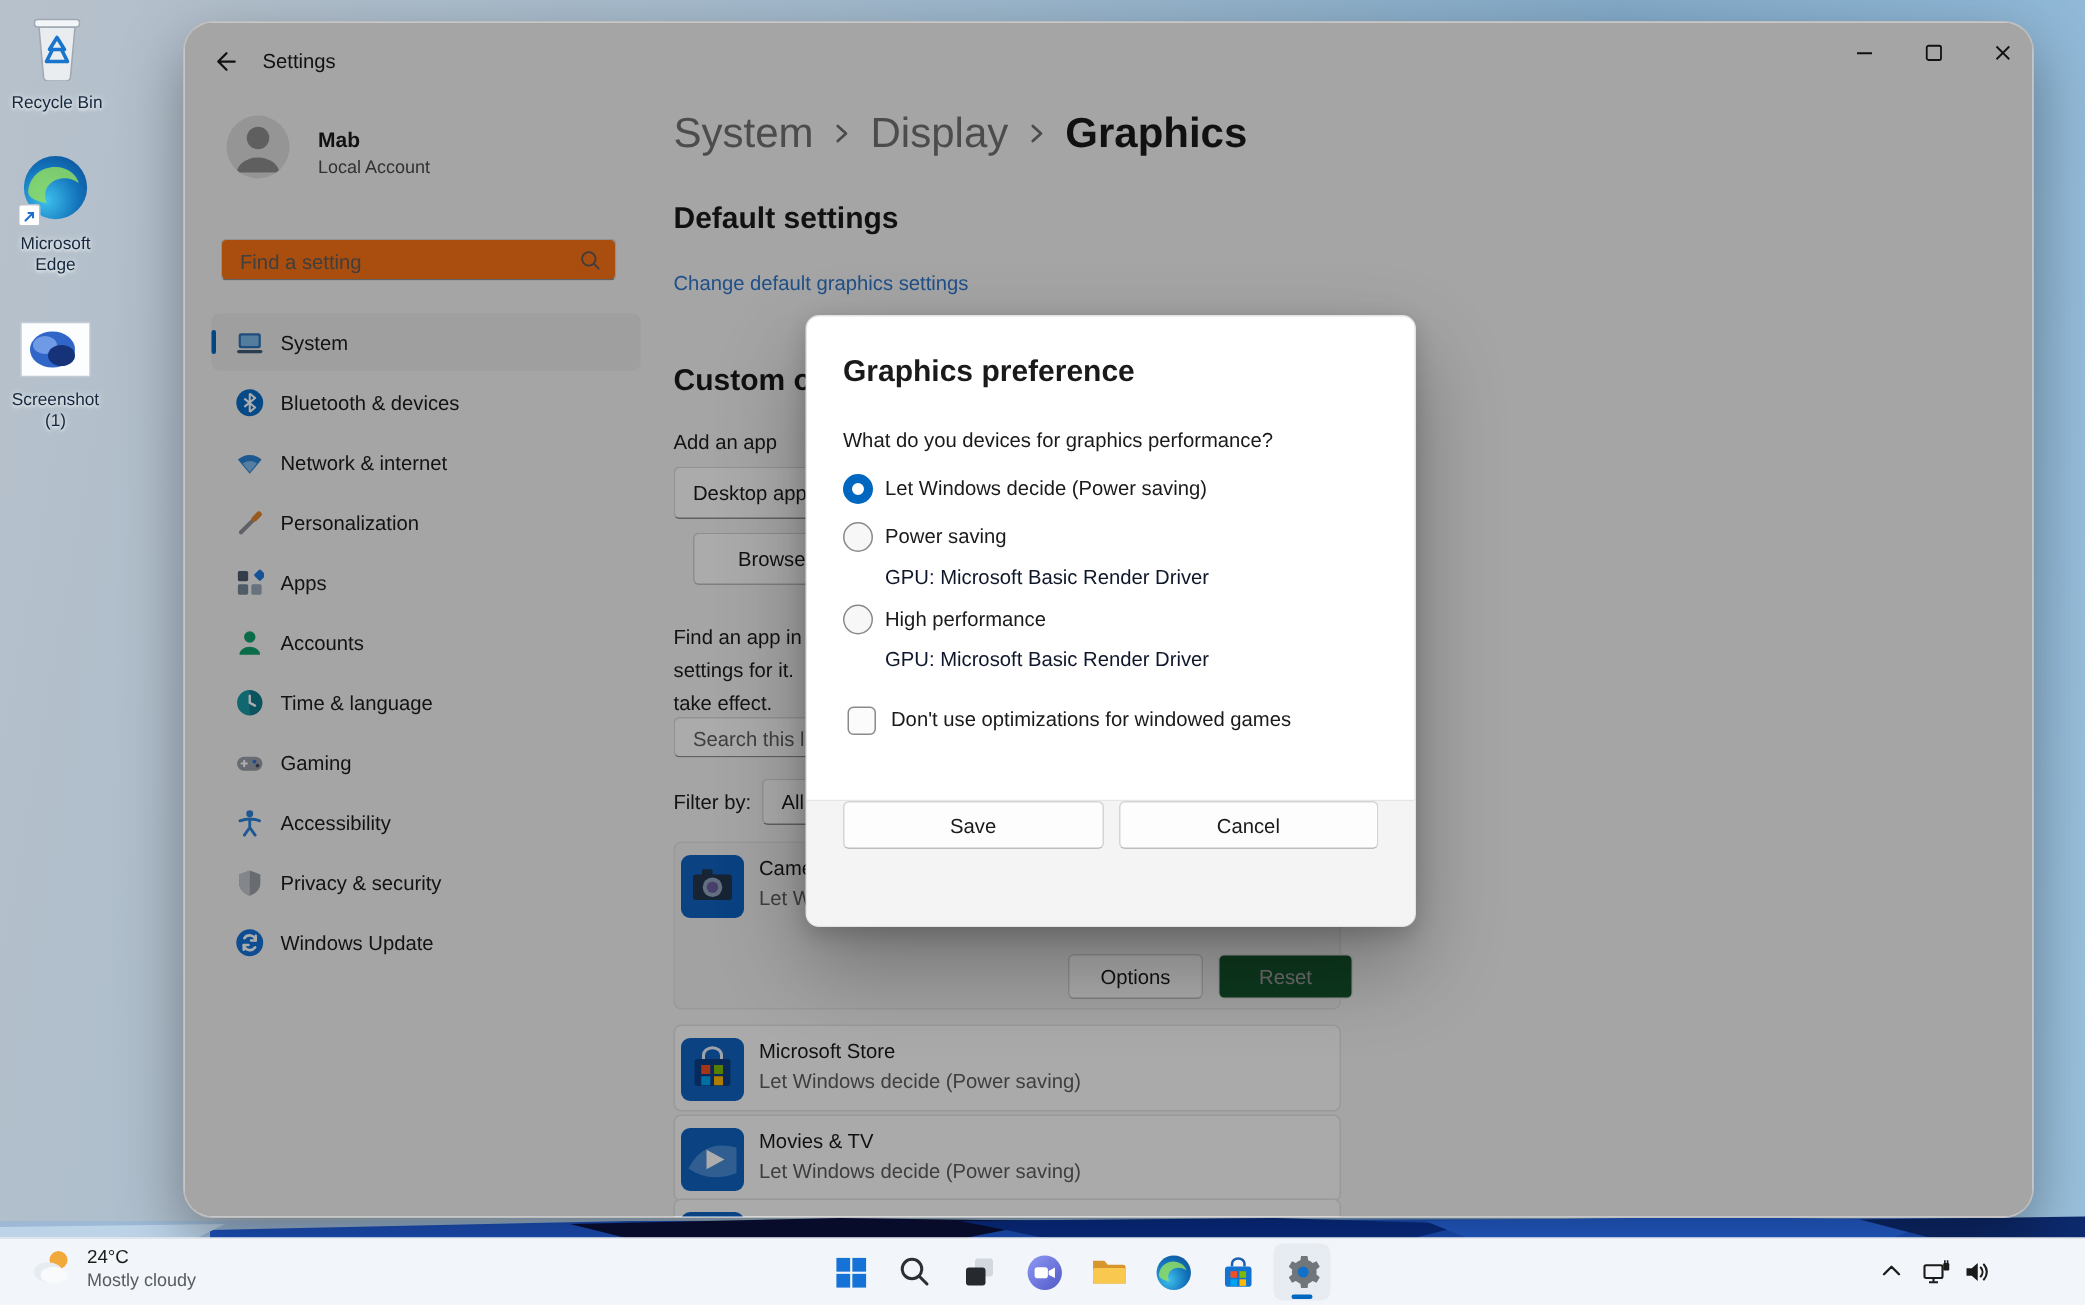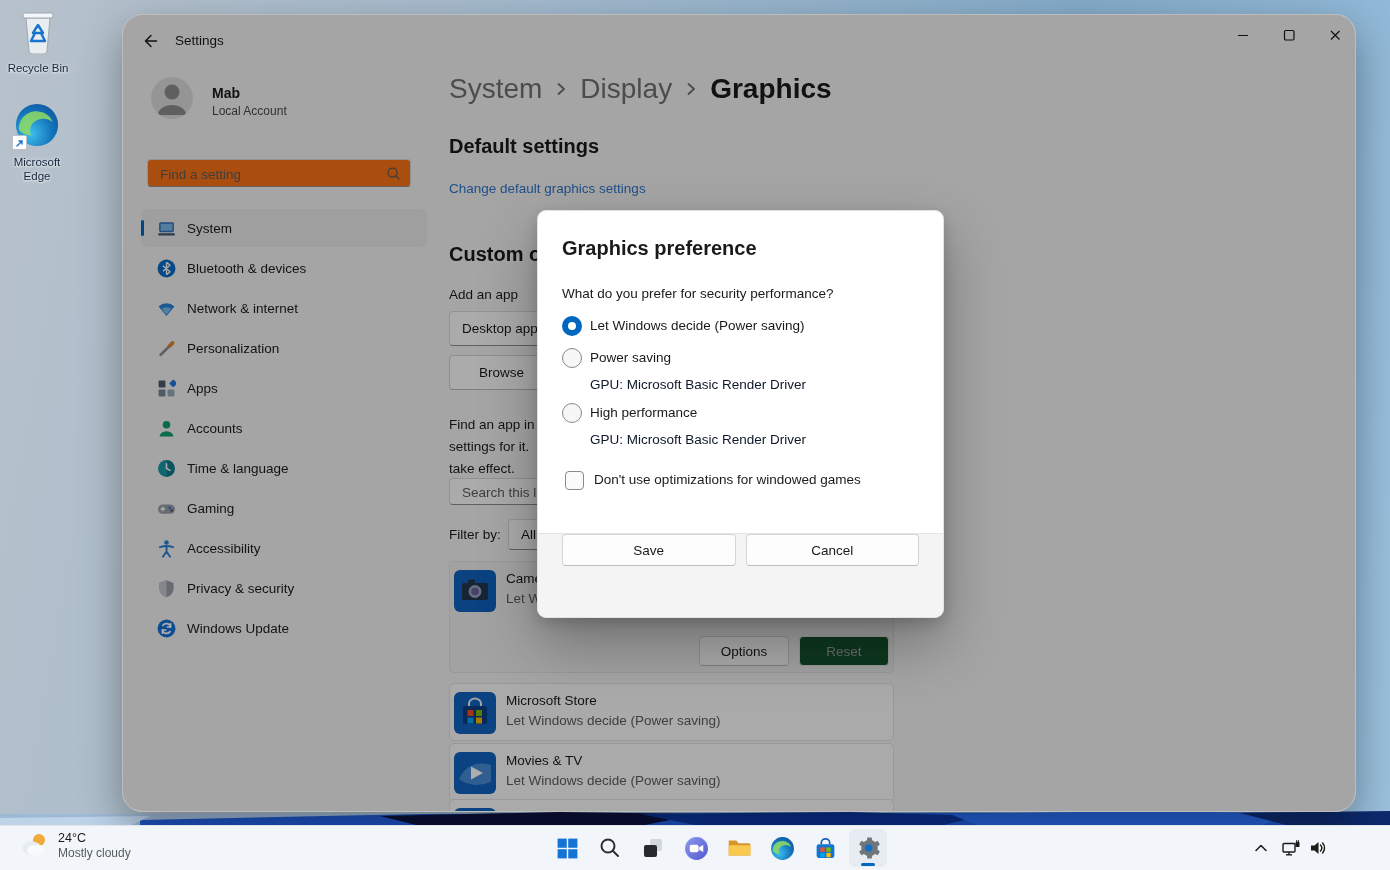--- a/index.html
+++ b/index.html
@@ -35,21 +35,21 @@
   
   .crumb{position:absolute;left:326px;top:58px;display:flex;align-items:center;gap:14px;}
   .crumb .c{font-size:28px;color:#717171;cursor:pointer;}
   .crumb .c.cur{color:#1a1a1a;font-weight:700;cursor:default;}
   .h2{font-size:20px;font-weight:700;color:#1a1a1a;white-space:nowrap;}
   .link{font-size:13.5px;color:#3076c9;cursor:pointer;}
   .body-t{font-size:13.5px;color:#1c1c1c;}
   .combo{position:absolute;background:#fdfdfd;border:1px solid #d8d8d8;border-bottom:1.5px solid #8f8f8f;
     border-radius:4px;box-sizing:border-box;display:flex;align-items:center;padding:0 12px;font-size:13.5px;color:#1a1a1a;}
   .btn{background:#fdfdfd;border:1px solid #d2d2d2;border-bottom-color:#bcbcbc;border-radius:4px;
-    font-size:13.5px;color:#1a1a1a;display:flex;align-items:center;justify-content:center;box-sizing:border-box;cursor:pointer;}
+    font-size:13.5px;color:#1a1a1a;display:flex;align-items:center;justify-content:center;box-sizing:border-box;cursor:pointer;margin-left:13px;}
   .btn.disabled{background:#14532d;color:#a0a0a0;border-color:#e2e2e2;cursor:default;}
   .slist{position:absolute;left:326px;top:463px;width:230px;height:27px;background:#fdfdfd;border:1px solid #d8d8d8;
     border-bottom:1.5px solid #8f8f8f;border-radius:4px;box-sizing:border-box;}
   .slist input{position:absolute;left:10px;top:1px;width:205px;height:23px;border:0;outline:0;background:transparent;
     font-size:13.5px;color:#1a1a1a;font-family:"Liberation Sans",sans-serif;}
   .slist input::placeholder{color:#5d5d5d;opacity:1;}
   .card{position:absolute;left:326px;width:445px;background:#fbfbfb;border:1px solid #e2e2e2;border-radius:5px;box-sizing:border-box;}
   .card.sel{background:#efefef;}
   .app-ic{position:absolute;left:4px;top:8px;width:42px;height:42px;border-radius:6px;overflow:hidden;}
   .app-name{position:absolute;left:56px;top:9px;font-size:13.5px;color:#1a1a1a;}
@@ -118,20 +118,29 @@
       </svg>
       <span style="position:absolute;left:-2px;bottom:2px;width:13px;height:13px;background:#fff;border:1px solid #b9c2cc;border-radius:2px;display:flex;align-items:center;justify-content:center;">
         <svg width="8" height="8" viewBox="0 0 8 8">
             <path d="M1 7 L6 2 M3 2 h3 v3" stroke="#1f6fd0" stroke-width="1.4" fill="none" stroke-linecap="round"></path>
           </svg>
       </span>
     </span>
     <div class="lbl">Microsoft Edge</div>
   </div>
 
+  <div class="dicon" style="left:0px;top:214px;">
+    <svg width="48" height="38" viewBox="0 0 48 38">
+      <rect x="1" y="1" width="46" height="36" fill="#fbfdff" stroke="#c3cbd3" stroke-width="1"></rect>
+      <ellipse cx="22" cy="19" rx="15" ry="12" fill="#2f66c8"></ellipse>
+      <ellipse cx="17" cy="16" rx="8" ry="6" fill="#6f9ae6"></ellipse>
+      <ellipse cx="28" cy="23" rx="9" ry="7" fill="#16337a"></ellipse>
+    </svg>
+    <div class="lbl">Screenshot (1)</div>
+  </div>
 
   <div class="win">
 
     <svg class="abs" style="left:18px;top:17px;" width="18" height="18" viewBox="0 0 18 18">
       <path d="M10 3.5 L4.5 9 L10 14.5 M4.5 9 H15.5" stroke="#1a1a1a" stroke-width="1.5" fill="none" stroke-linecap="round" stroke-linejoin="round"></path>
     </svg>
     <div class="abs titlebar-text" style="left:52px;top:18px;">Settings</div>
 
     <div class="cap-btn" style="left:1098px;top:4px;">
       <svg width="16" height="16" viewBox="0 0 16 16">
@@ -372,21 +381,21 @@
           </svg>
       </span>
       <div class="app-name">Photos</div>
     </div>
 
     <div class="smoke"></div>
   </div>
 
   <div class="dialog">
     <div class="dlg-title">Graphics preference</div>
-    <div class="dlg-q">What do you prefer for security performance?</div>
+    <div class="dlg-q">What do you devices for graphics performance?</div>
 
     <span class="radio sel" style="left:24px;top:105px;"></span>
     <span class="ropt" style="top:107px;">Let Windows decide (Power saving)</span>
 
     <span class="radio un" style="left:24px;top:137px;"></span>
     <span class="ropt" style="top:139px;">Power saving</span>
     <span class="rgpu" style="top:166px;">GPU: Microsoft Basic Render Driver</span>
 
     <span class="radio un" style="left:24px;top:192px;"></span>
     <span class="ropt" style="top:194px;">High performance</span>

